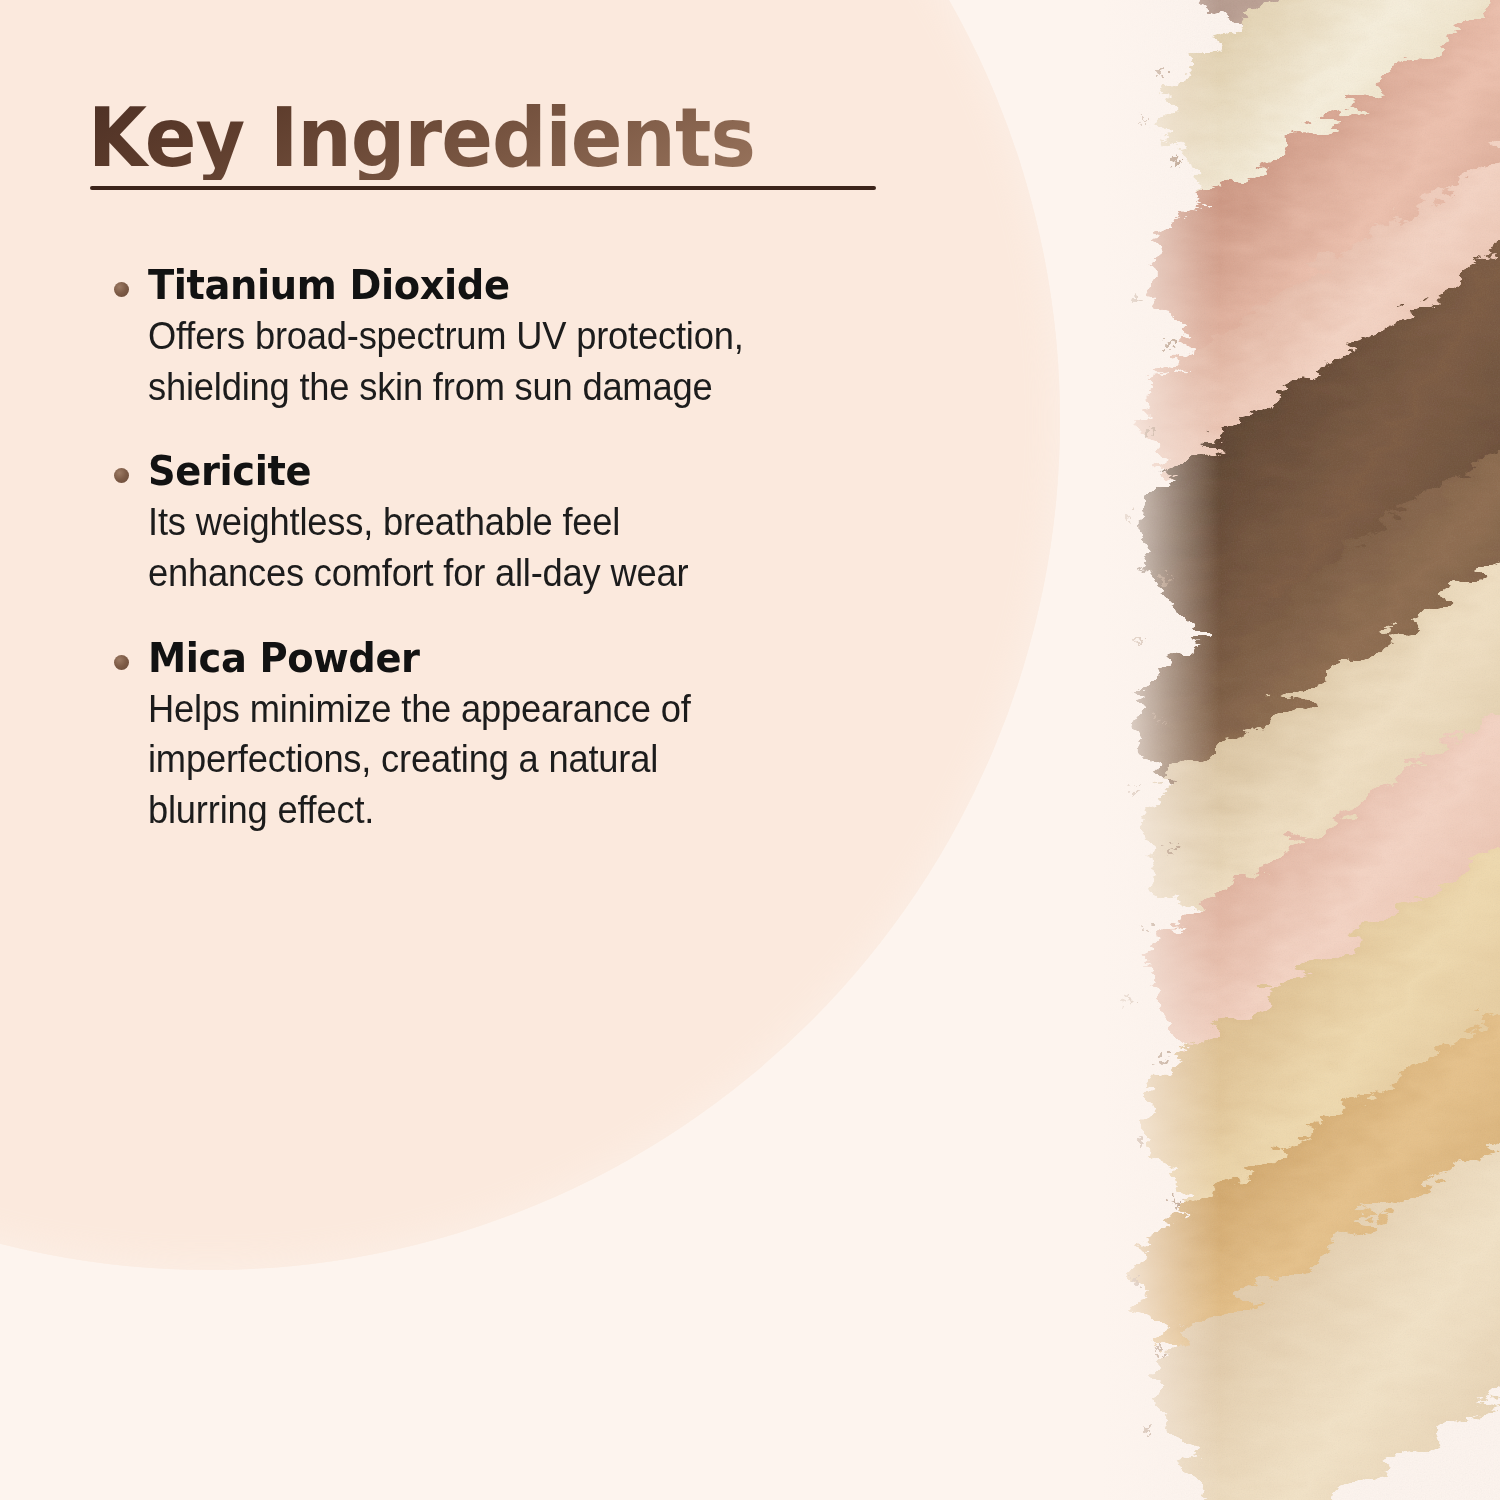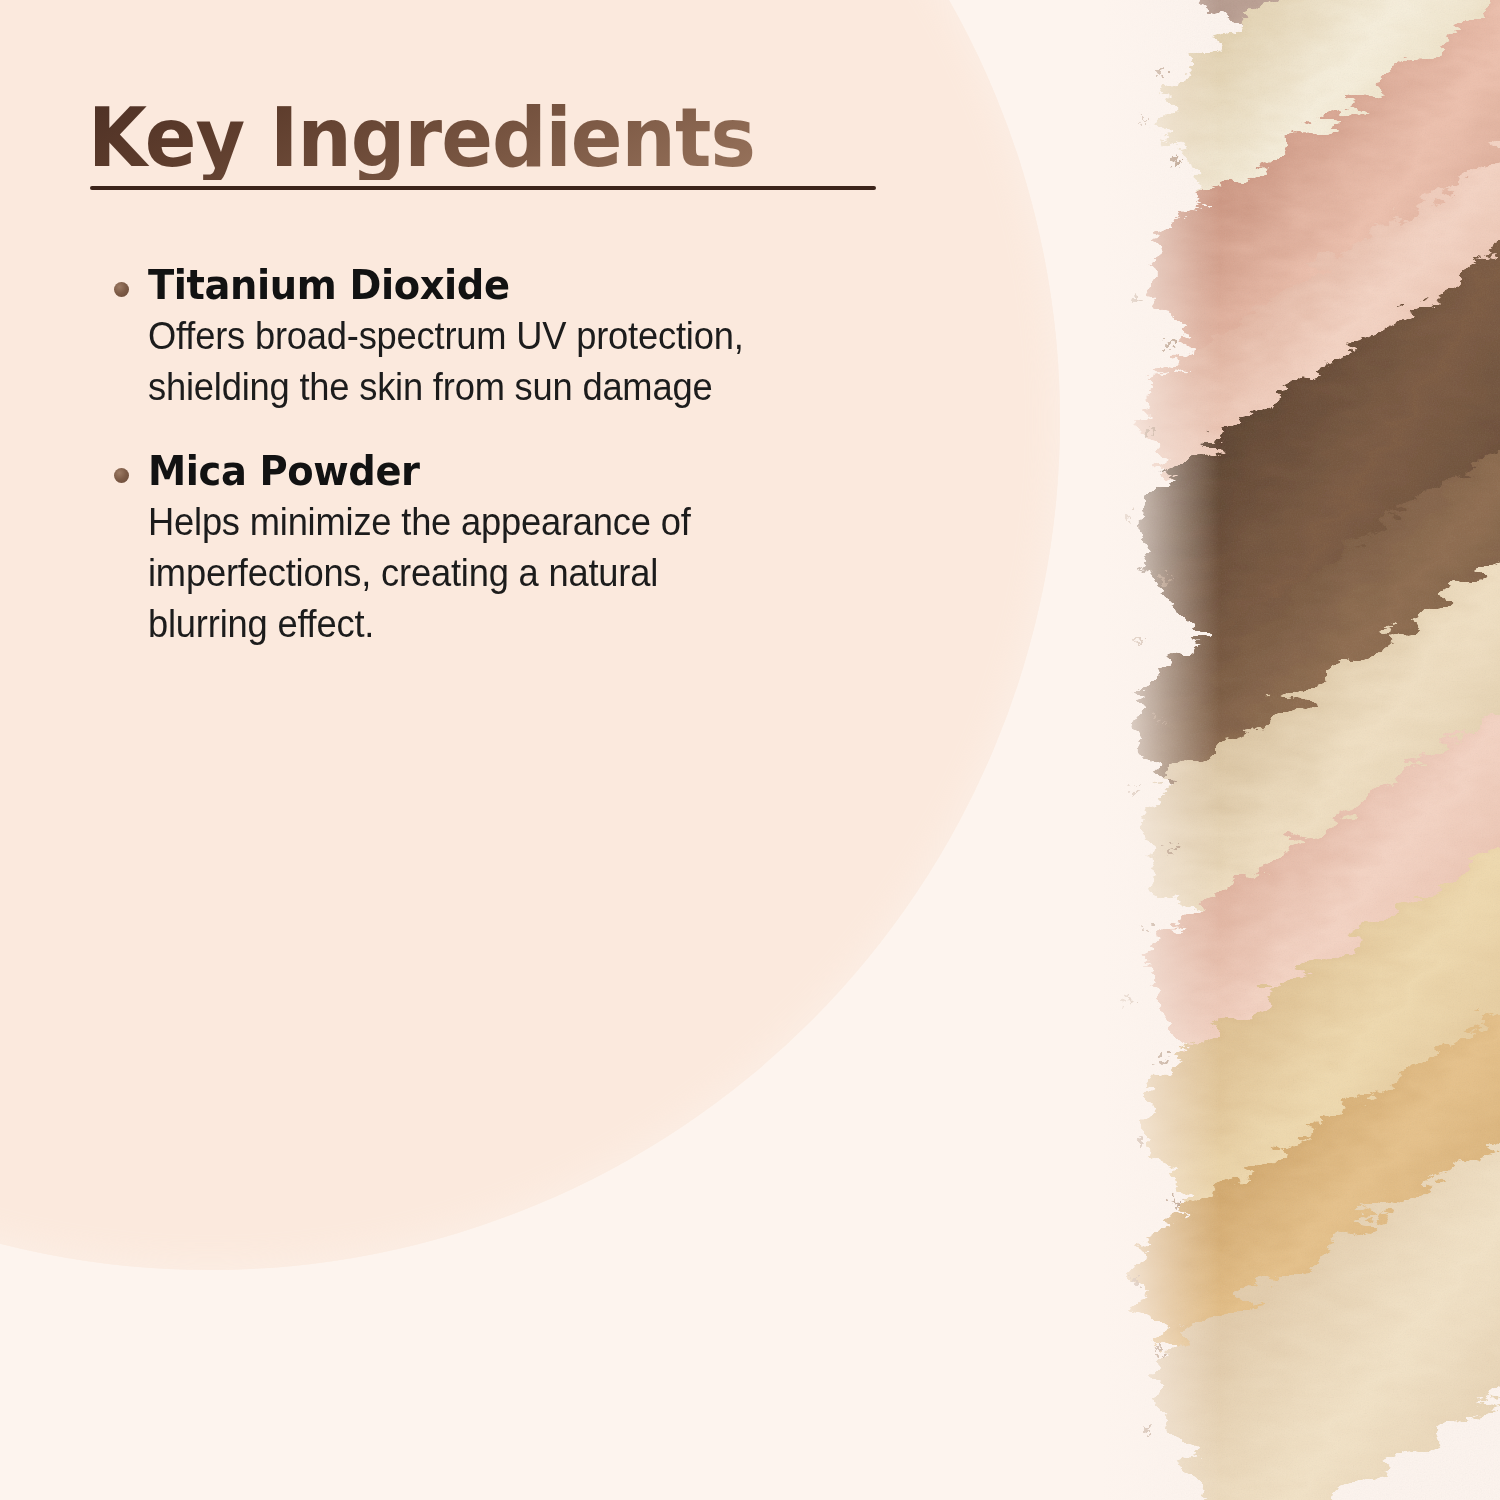--- a/index.html
+++ b/index.html
@@ -344,20 +344,28 @@
         <span class="bullet"></span>
         <div class="item-head">Titanium Dioxide</div>
         <div class="item-body">
           <span class="ln">Offers broad-spectrum UV protection,</span>
           <span class="ln">shielding the skin from sun damage</span>
         </div>
       </div>
 
 
 
+      <div class="item">
+        <span class="bullet"></span>
+        <div class="item-head">Sericite</div>
+        <div class="item-body">
+          <span class="ln">Its weightless, breathable feel</span>
+          <span class="ln">enhances comfort for all-day wear</span>
+        </div>
+      </div>
 
       <div class="item">
         <span class="bullet"></span>
         <div class="item-head">Mica Powder</div>
         <div class="item-body">
           <span class="ln">Helps minimize the appearance of</span>
           <span class="ln">imperfections, creating a natural</span>
           <span class="ln">blurring effect.</span>
         </div>
       </div>

